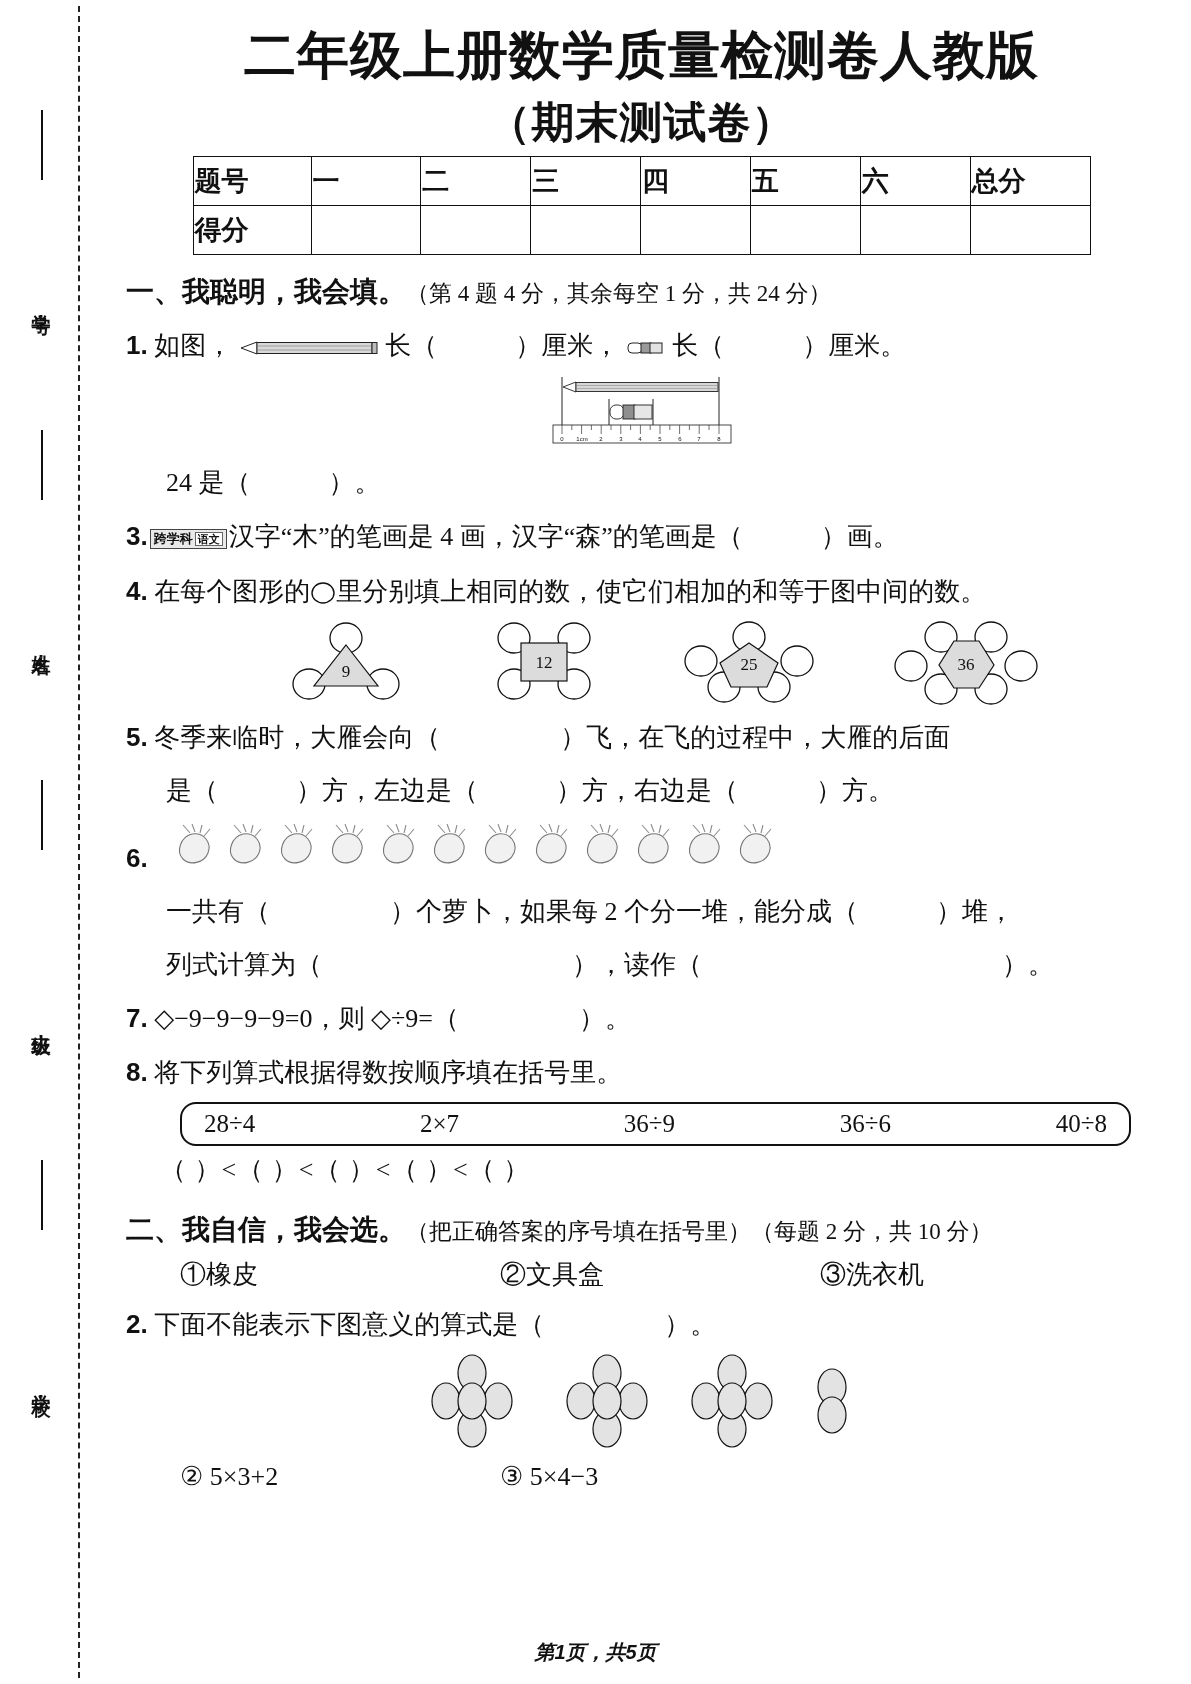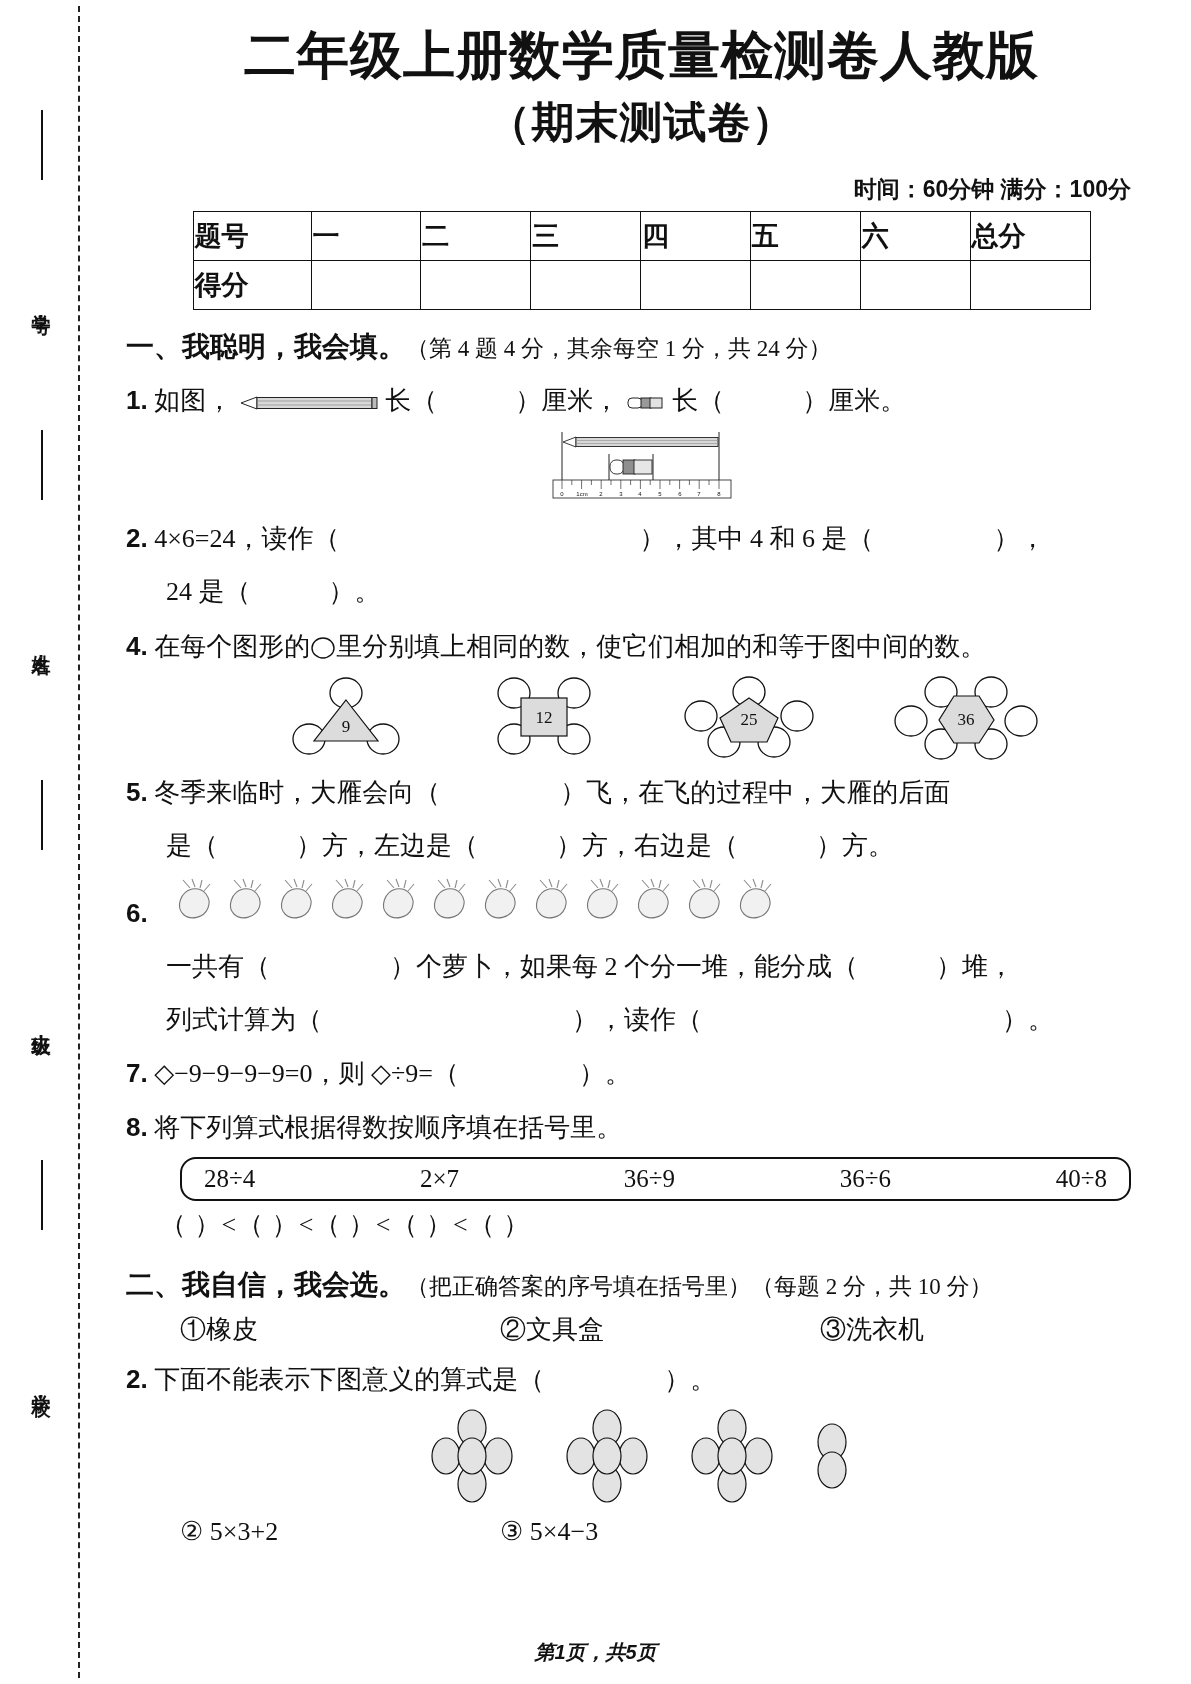--- a/index.html
+++ b/index.html
@@ -211,21 +211,20 @@
 
   <div class="side-rule" style="top:1160px;"></div>
   <div class="side-label" style="top:1380px;">学校：</div>
 </div>
 
 <div id="page">
 
   <h1 class="title">二年级上册数学质量检测卷人教版</h1>
   <h2 class="subtitle">（期末测试卷）</h2>
 
-  <div class="meta-line">时间：60分钟  满分：100分</div>
 
   <table class="score">
     <tbody>
         <tr>
       <td class="first">题号</td>
       <td>一</td>
       <td>二</td>
       <td>三</td>
       <td>四</td>
       <td>五</td>
@@ -313,28 +312,27 @@
         <text x="72" y="68">3</text>
         <text x="91" y="68">4</text>
         <text x="111" y="68">5</text>
         <text x="131" y="68">6</text>
         <text x="150" y="68">7</text>
         <text x="170" y="68">8</text>
       </g>
     </svg>
   </div>
 
-  <div class="q">
-    <span class="num">2.</span>
-    <span class="mono">4×6=24，读作（</span><span class="blank-xl"></span><span>），其中 4 和 6 是（</span><span class="blank-m"></span><span>），</span>
-  </div>
   <div class="q indent">
     <span>24 是（</span><span class="blank-s"></span><span>）。</span>
   </div>
 
+  <div class="q">
+    <span class="num">3.</span><span class="badge"><span>跨学科</span><span class="sub">语文</span></span><span>汉字“木”的笔画是 4 画，汉字“森”的笔画是（</span><span class="blank-s"></span><span>）画。</span>
+  </div>
 
   <div class="q">
     <span class="num">4.</span>
     <span>在每个图形的</span><svg width="26" height="22" viewBox="0 0 26 22" style="vertical-align:-4px">
         <ellipse cx="13" cy="11" rx="11" ry="10" fill="#fff" stroke="#111" stroke-width="1.4"></ellipse>
       </svg><span>里分别填上相同的数，使它们相加的和等于图中间的数。</span>
   </div>
 
   <div class="shapes-row">
 

